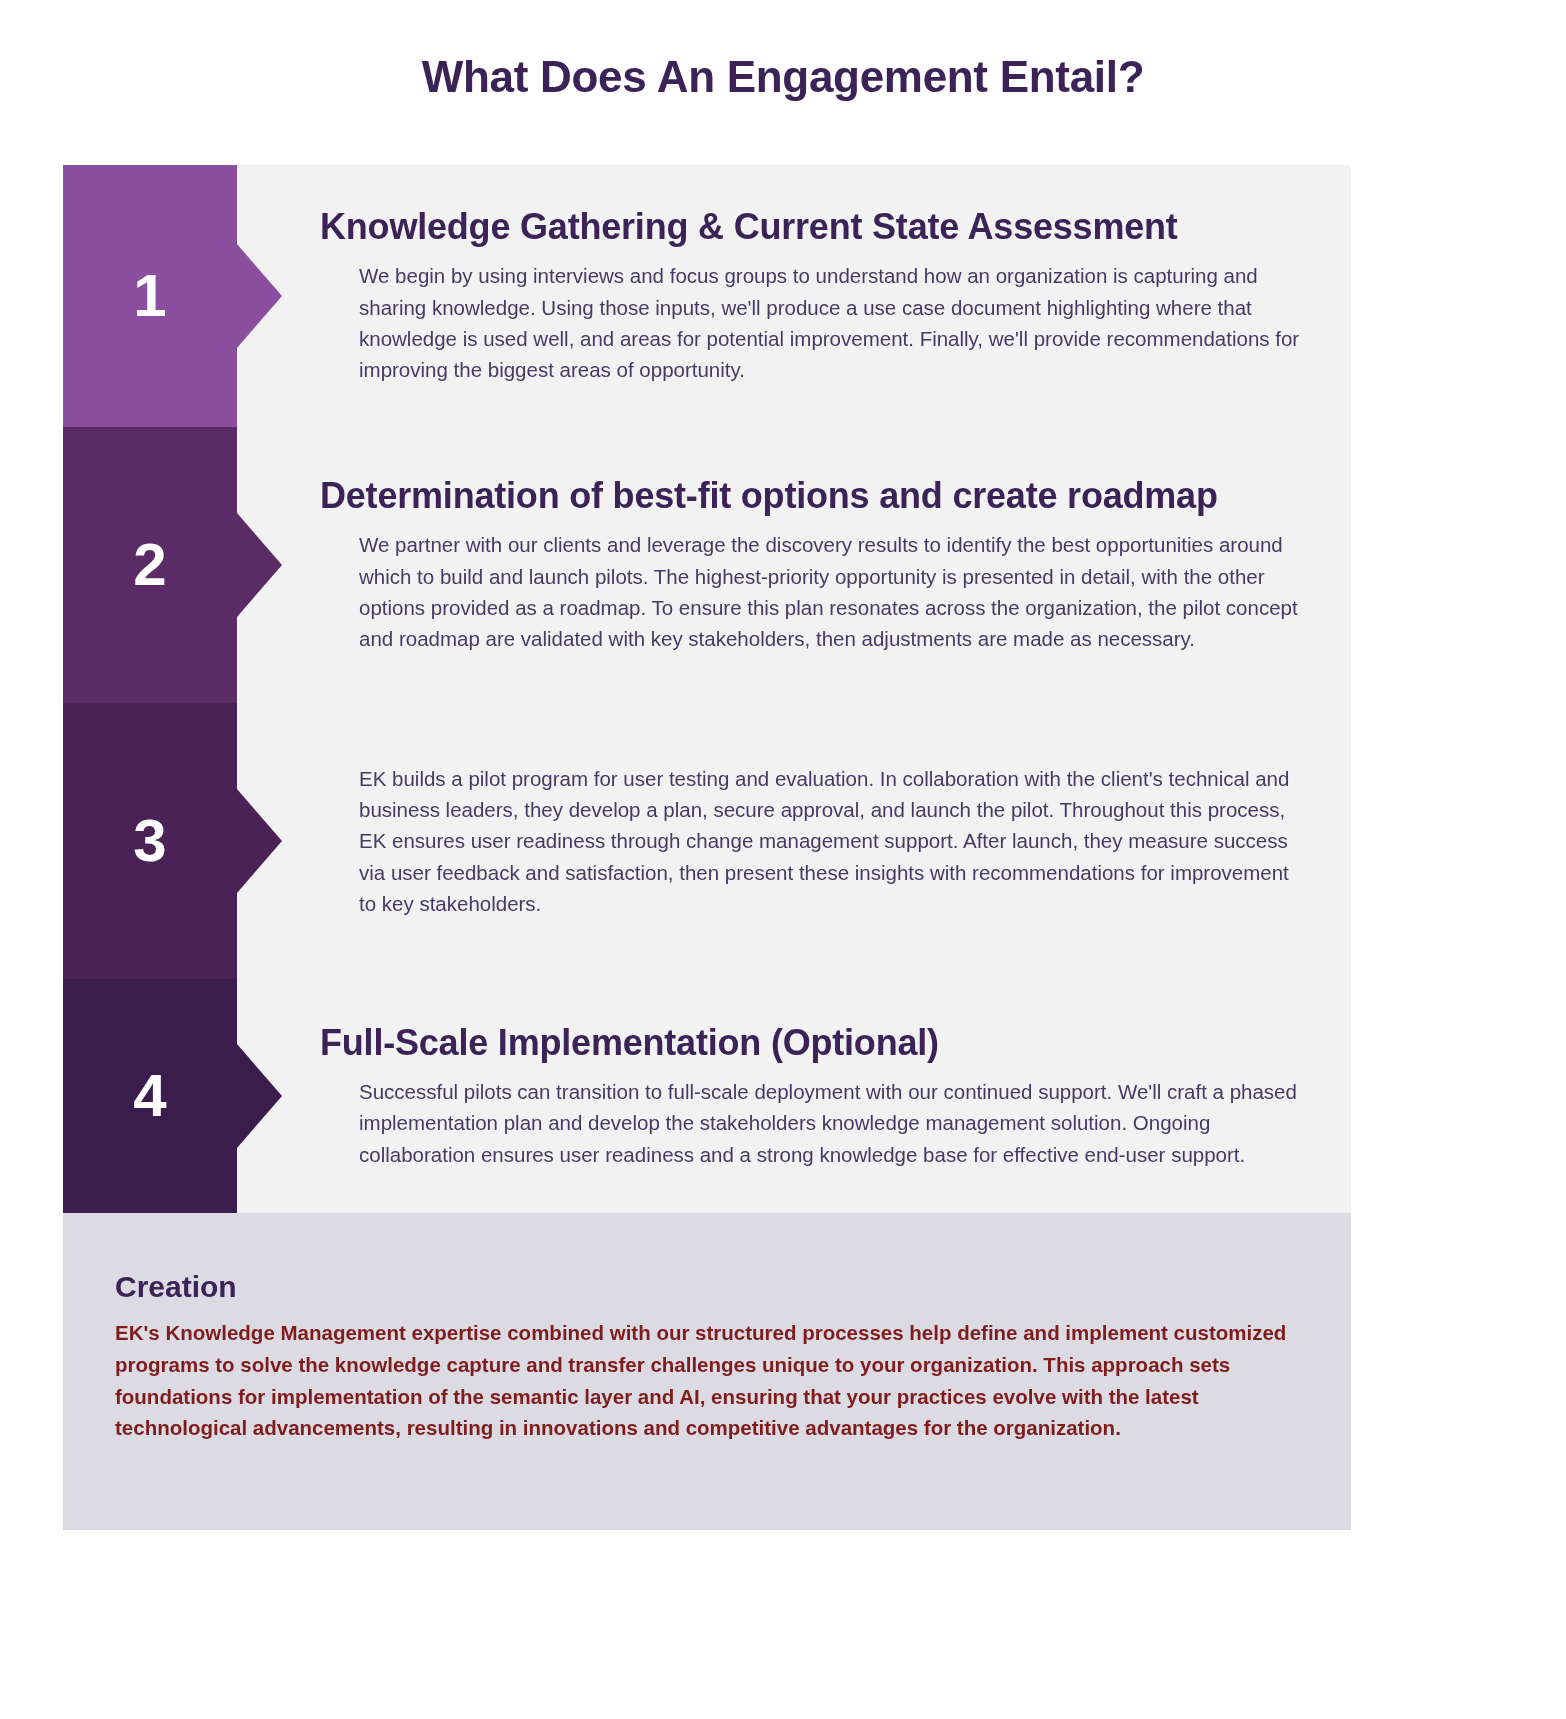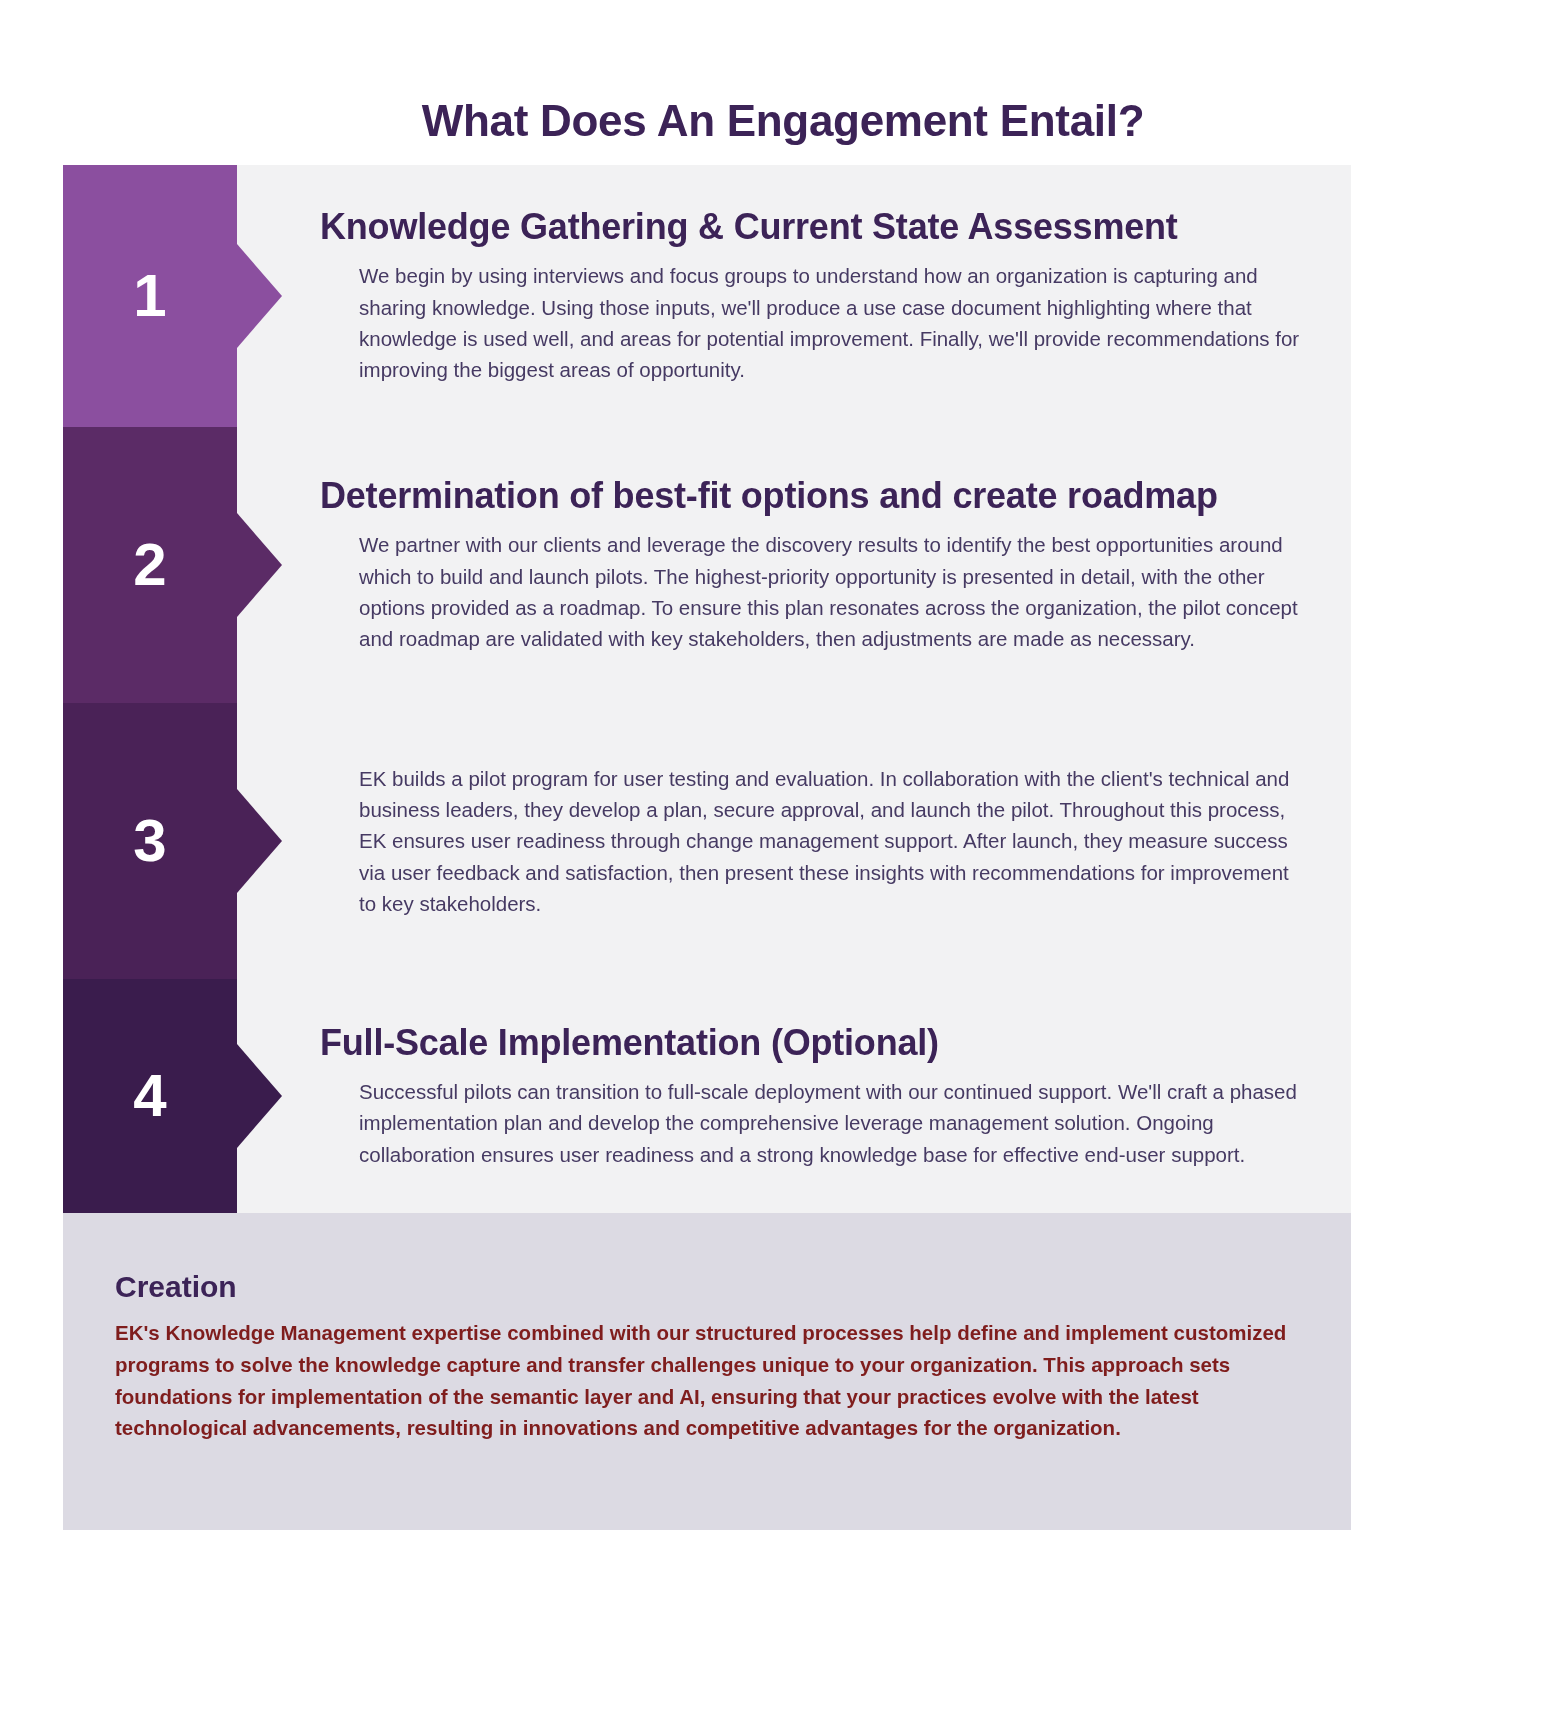--- a/index.html
+++ b/index.html
@@ -10,21 +10,20 @@
   }
   .page { position: relative; width: 1566px; height: 1719px; overflow: hidden; }
 
   .page-title {
     text-align: center;
     font-size: 44px;
     font-weight: bold;
     color: #3C2357;
     letter-spacing: -0.3px;
     padding-top: 52px;
-    margin-top: 44px;
   }
 
   .steps-panel {
     position: absolute;
     left: 63px; top: 165px;
     width: 1288px; height: 1048px;
     background: #F2F2F3;
   }
 
   .step-row {
@@ -140,21 +139,21 @@
       </div>
     </div>
 
     <div class="step-row" style="height:234px">
       <div class="num-block" style="background: rgb(58, 28, 77);">
         <span class="num-label">4</span>
         <span class="arrow-tab" style="background: rgb(58, 28, 77);"></span>
       </div>
       <div class="step-body">
         <div class="step-title">Full-Scale Implementation (Optional)</div>
-        <div class="step-text">Successful pilots can transition to full-scale deployment with our continued support. We'll craft a phased implementation plan and develop the comprehensive leverage management solution. Ongoing collaboration ensures user readiness and a strong knowledge base for effective end-user support.</div>
+        <div class="step-text">Successful pilots can transition to full-scale deployment with our continued support. We'll craft a phased implementation plan and develop the stakeholders knowledge management solution. Ongoing collaboration ensures user readiness and a strong knowledge base for effective end-user support.</div>
       </div>
     </div>
 
   </div>
 
   <div class="results-band">
     <div class="results-title">Creation</div>
     <div class="results-text">EK's Knowledge Management expertise combined with our structured processes help define and implement customized programs to solve the knowledge capture and transfer challenges unique to your organization. This approach sets foundations for implementation of the semantic layer and AI, ensuring that your practices evolve with the latest technological advancements, resulting in innovations and competitive advantages for the organization.</div>
   </div>
 

